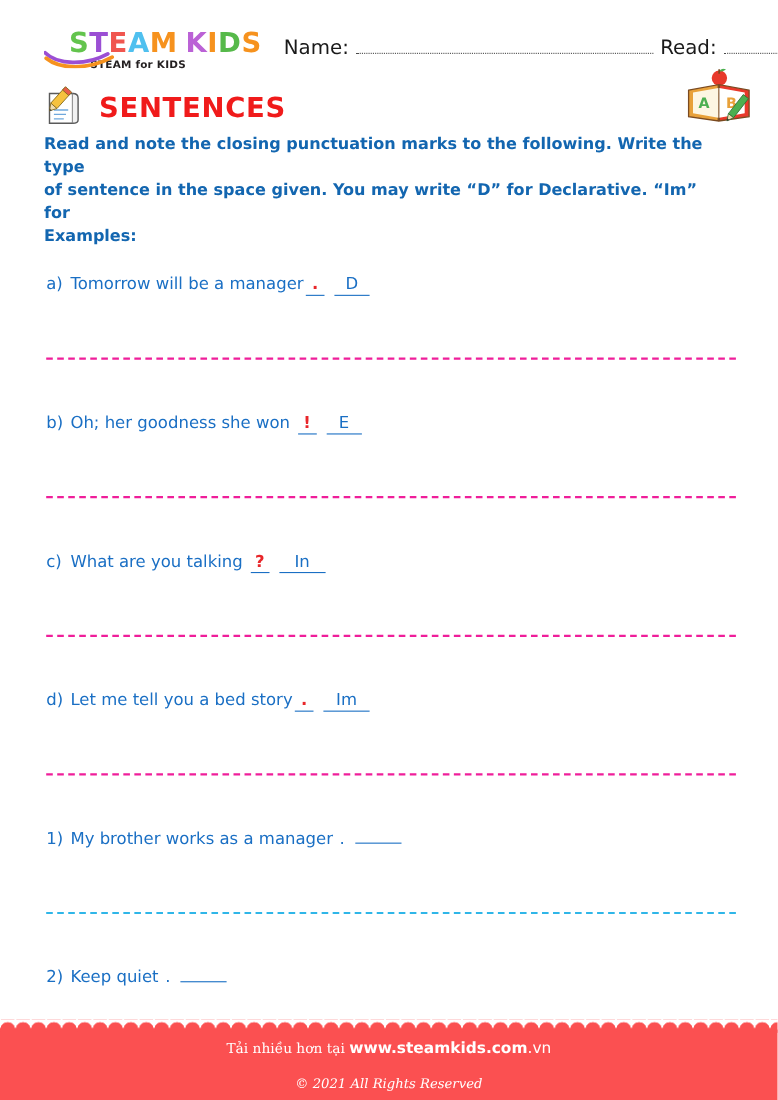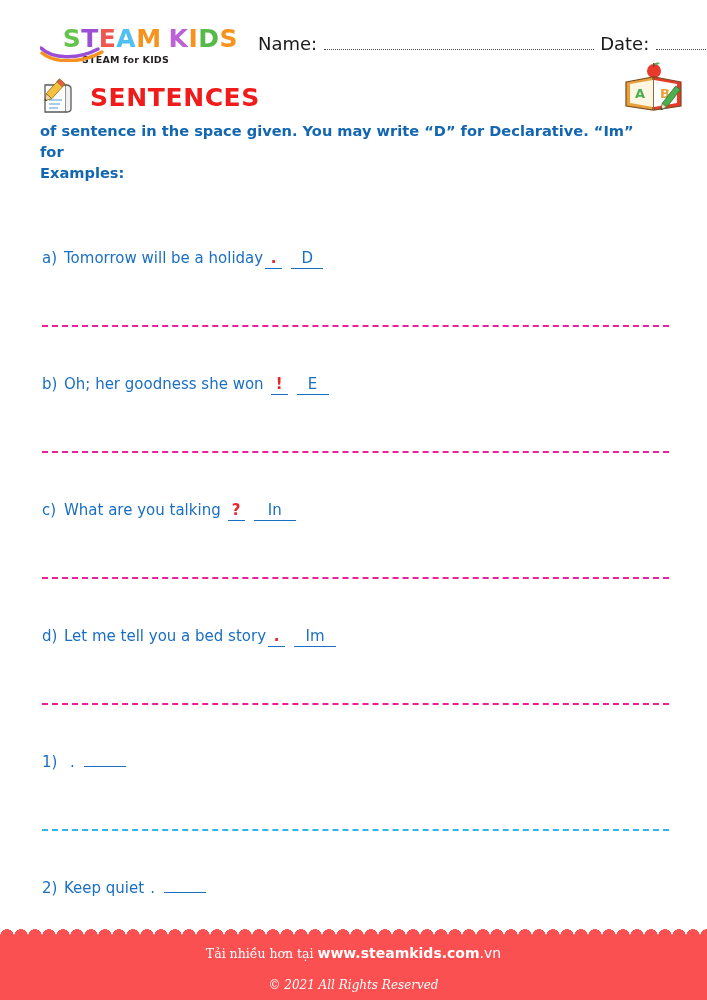--- a/index.html
+++ b/index.html
@@ -252,21 +252,21 @@
       <svg class="logo-swoosh" viewBox="0 0 64 17">
         <path d="M1,3 C12,14 38,15 58,4" stroke="#9b4fd4" stroke-width="3.4" fill="none" stroke-linecap="round"></path>
         <path d="M2,8 C14,18 40,19 62,7" stroke="#f6921e" stroke-width="3.4" fill="none" stroke-linecap="round"></path>
       </svg>
       <div class="logo-tag">STEAM for KIDS</div>
     </div>
 
     <div class="namedate">
       <span class="nd-label">Name:</span>
       <span class="nd-rule name"></span>
-      <span class="nd-label">Date:</span>
+      <span class="nd-label">Read:</span>
       <span class="nd-rule date"></span>
     </div>
   </div>
 
   <div class="title-row">
     <svg class="pencil-icon" viewBox="0 0 42 38">
       <path d="M9,7 L30,7 L30,34 L9,34 Z" fill="#ffffff" stroke="#5a5a5a" stroke-width="1.3"></path>
       <path d="M30,7 C34,7 35,9 35,11 L35,31 C35,33 34,34 30,34" fill="#f2f2f2" stroke="#5a5a5a" stroke-width="1.3"></path>
       <line x1="13" y1="22" x2="26" y2="22" stroke="#6fa8dc" stroke-width="1.2"></line>
       <line x1="13" y1="26" x2="24" y2="26" stroke="#6fa8dc" stroke-width="1.2"></line>
@@ -292,29 +292,30 @@
     <text x="17" y="36" font-family="DejaVu Sans, sans-serif" font-size="13" font-weight="bold" fill="#4caf50" text-anchor="middle">A</text>
     <text x="42" y="36" font-family="DejaVu Sans, sans-serif" font-size="13" font-weight="bold" fill="#e8a13a" text-anchor="middle">B</text>
     <g transform="rotate(38 44 40)">
       <rect x="41" y="22" width="6" height="22" fill="#4caf50" stroke="#2f6d32" stroke-width="0.7"></rect>
       <path d="M41,44 L47,44 L44,50 Z" fill="#f0dcb0" stroke="#2f6d32" stroke-width="0.7"></path>
       <path d="M42.6,48 L45.4,48 L44,50 Z" fill="#333"></path>
     </g>
   </svg>
 
   <div class="instructions">
+    <p>Read and note the closing punctuation marks to the following. Write the type</p>
     <p>of sentence in the space given. You may write “D” for Declarative. “Im” for</p>
     <p class="examples-label">Examples:</p>
   </div>
 
   <div class="qlist">
       <div class="qitem">
         <div class="qline">
           <span class="q-marker">a)</span>
-          <span class="q-text">Tomorrow will be a holiday</span>
+          <span class="q-text">Tomorrow will be a manager</span>
           <span class="q-punct-slot">.</span>
           <span class="q-answer-slot">D</span>
         </div>
         <div class="sep"></div>
       </div>
       <div class="qitem">
         <div class="qline">
           <span class="q-marker">b)</span>
           <span class="q-text">Oh; her goodness she won</span>
           <span class="q-punct-slot spaced">!</span>
@@ -336,20 +337,21 @@
           <span class="q-marker">d)</span>
           <span class="q-text">Let me tell you a bed story</span>
           <span class="q-punct-slot">.</span>
           <span class="q-answer-slot wide">Im</span>
         </div>
         <div class="sep"></div>
       </div>
       <div class="qitem">
         <div class="qline">
           <span class="q-marker">1)</span>
+          <span class="q-text">My brother works as a manager</span>
           <span class="q-plain-punct">.</span>
           <span class="q-answer-slot wide"></span>
         </div>
         <div class="sep cyan"></div>
       </div>
       <div class="qitem">
         <div class="qline">
           <span class="q-marker">2)</span>
           <span class="q-text">Keep quiet</span>
           <span class="q-plain-punct">.</span>

